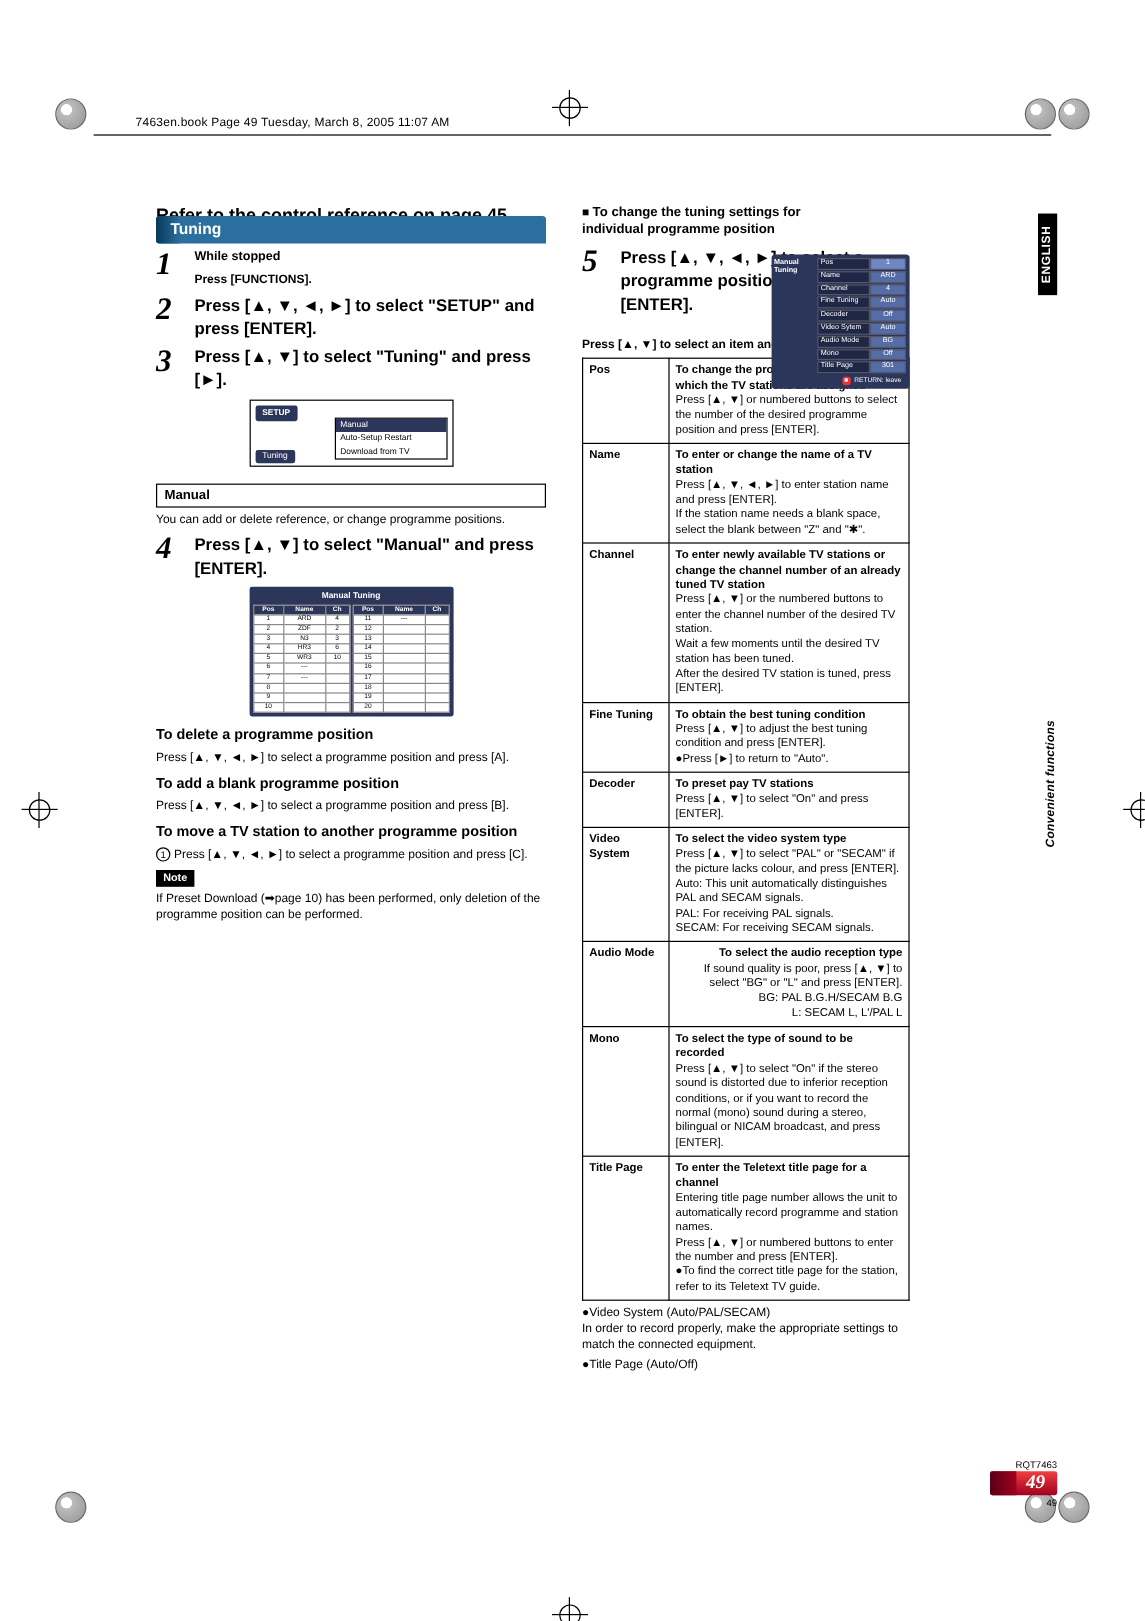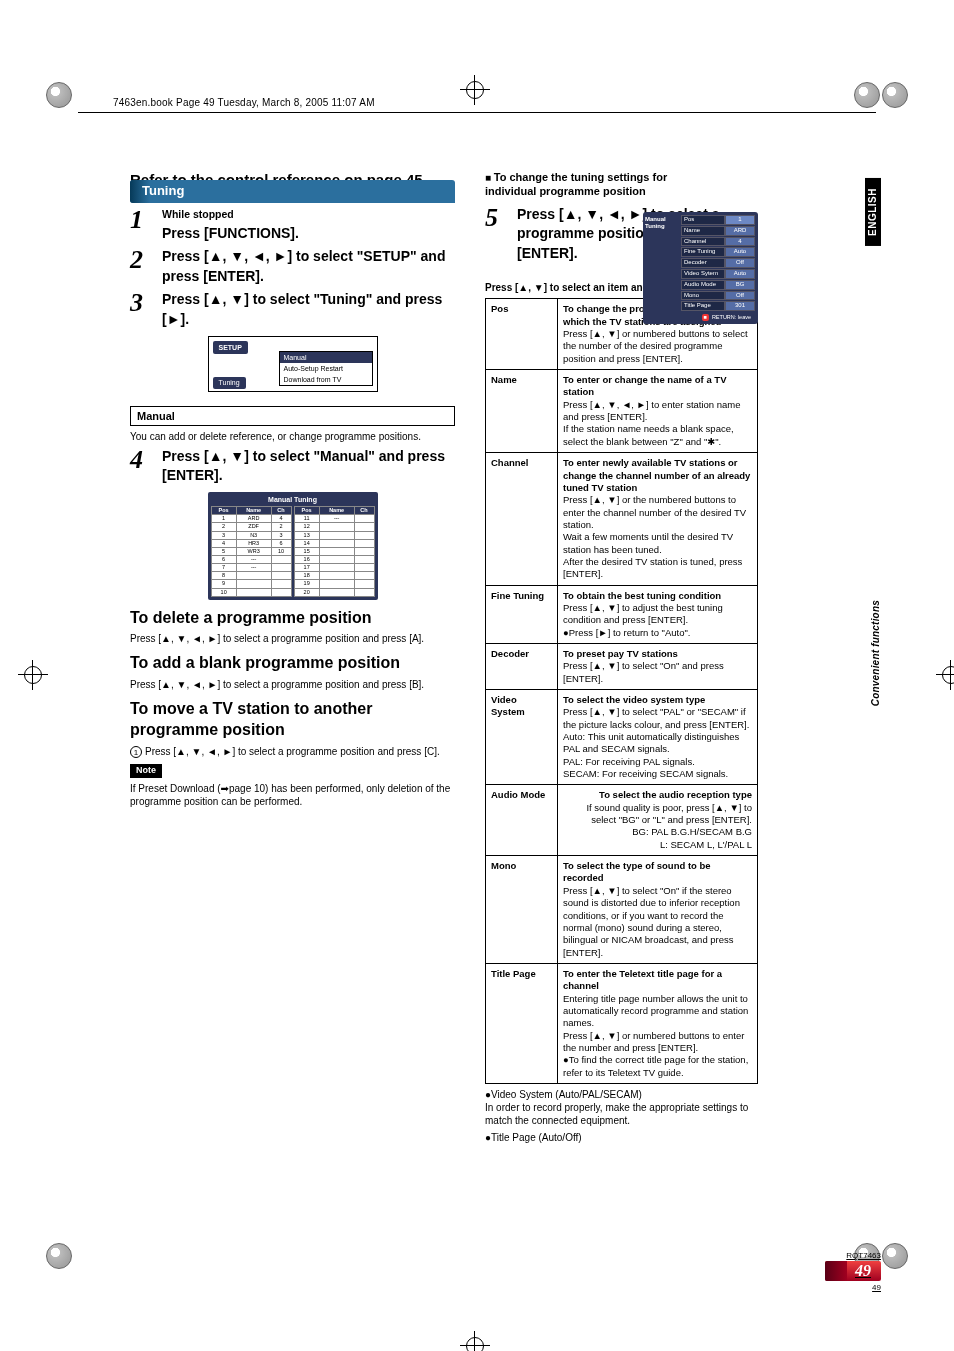--- a/index.html
+++ b/index.html
@@ -30,38 +30,38 @@
   .panelSetup .tune { display:inline-block; background:#2c355a; color:#fff; padding:1px 6px; font-size:7px; border-radius:2px; margin-top:6px; }
   .subHead { border:1px solid #000; font-weight:bold; padding:2px 6px; margin-top:14px; font-size:11px; }
   .smallTxt { font-size:10px; margin-top:4px; }
   .panelManual { width:170px; margin:6px auto 0; background:#2c355a; color:#fff; font-size:6px; padding:3px; border-radius:2px; }
   .panelManual .hdr { text-align:center; font-weight:bold; margin-bottom:2px; font-size:7px; }
   .chTbl { display:flex; gap:2px; }
   .chTbl table { border-collapse:collapse; width:100%; background:#fff; color:#000; }
   .chTbl th { background:#2c355a; color:#fff; font-weight:bold; font-size:5.5px; padding:0 1px; border:1px solid #888; }
   .chTbl td { border:1px solid #888; font-size:5.5px; height:7px; padding:0 1px; text-align:center; }
   .noteTag { background:#000; color:#fff; display:inline-block; padding:1px 6px; font-size:9px; font-weight:bold; margin-top:6px; }
-  .h4 { font-weight:bold; font-size:16px; margin-top:8px; }
+  .h4 { font-weight:bold; font-size:12px; margin-top:8px; }
   .circNum { display:inline-block; width:12px; height:12px; border:1px solid #000; border-radius:50%; font:8px/11px Arial; text-align:center; margin-right:3px; }
   .settingsPanel { position:absolute; right:0; top:42px; width:115px; background:#2c355a; border-radius:3px; padding:3px; font-size:6px; color:#fff; }
   .settingsPanel .leftCol { position:absolute; left:2px; top:4px; width:32px; font-size:6px; font-weight:bold; line-height:1.2; }
   .settingsPanel .tbl { margin-left:35px; }
   .settingsPanel .row { display:flex; margin-bottom:1px; }
   .settingsPanel .row .lab { flex:1; border:1px solid #556; background:#1e2846; padding:0 2px; }
   .settingsPanel .row .val { width:30px; text-align:center; border:1px solid #556; background:#556da6; padding:0; }
   .settingsPanel .row.hi .val { background:#6d88c4; }
   .settingsPanel .foot { font-size:5.5px; text-align:right; padding:2px 4px 0; }
   .settingsPanel .foot .r { display:inline-block; background:#e33; padding:0 2px; border-radius:2px; margin-right:3px; }
   .bigTable { width:100%; border-collapse:collapse; margin-top:4px; font-size:9.5px; }
   .bigTable td { border:1px solid #000; padding:4px 5px; vertical-align:top; }
   .bigTable td:first-child { font-weight:bold; width:72px; }
   .sideTab { position:absolute; right:73px; writing-mode:vertical-rl; transform:rotate(180deg); font-size:10px; }
   .sideEnglish { top:178px; background:#000; color:#fff; font-weight:bold; padding:10px 2px 10px 3px; letter-spacing:0.5px; }
   .sideConv { top:600px; font-style:italic; font-weight:bold; letter-spacing:0.2px; }
-  .pageFoot { position:absolute; right:73px; bottom:59px; text-align:right; font-size:8px;text-decoration:underline; }
+  .pageFoot { position:absolute; right:73px; bottom:94px; text-align:right; font-size:8px; }
   .pageFoot .bar { background:linear-gradient(180deg,#f04040,#a00020); color:#fff; font:italic bold 16px/1 "Times New Roman",serif; padding:2px 10px 2px 30px; border-radius:2px; display:block; margin-top:1px; position:relative; }
   .pageFoot .bar:before { content:""; position:absolute; left:0; top:0; width:22px; height:100%; background:linear-gradient(90deg,#5a0016,#a00020); border-radius:2px 0 0 2px; }
   .pageFoot .pn { font-size:8px; margin-top:2px; display:block; }
   .sq { font-size:10px; }
 </style>
 </head>
 <body>
 
 <div class="cornerOrb" style="left:46px; top:82px;"></div>
 <div class="cornerOrb" style="right:46px; top:82px;"></div>
@@ -100,21 +100,21 @@
 <div class="page">
   <div class="bold" style="font-size:15px;">Refer to the control reference on page 45.</div>
 
   <div class="colLeft">
     <div class="sectionBar"><span style="position:relative;">Tuning</span></div>
 
     <div class="stepRow">
       <div class="stepNum">1</div>
       <div class="stepBody">
         <span class="sub">While stopped</span>
-        <span style="font-size:14px;margin-top:45px;">Press [FUNCTIONS].</span>
+        <span style="font-size:10px;margin-top:45px;">Press [FUNCTIONS].</span>
       </div>
     </div>
     <div class="stepRow">
       <div class="stepNum">2</div>
       <div class="stepBody" style="font-size:14px;">Press [▲, ▼, ◄, ►] to select "SETUP" and press [ENTER].</div>
     </div>
     <div class="stepRow">
       <div class="stepNum">3</div>
       <div class="stepBody" style="font-size:14px;">Press [▲, ▼] to select "Tuning" and press [►].</div>
     </div>

